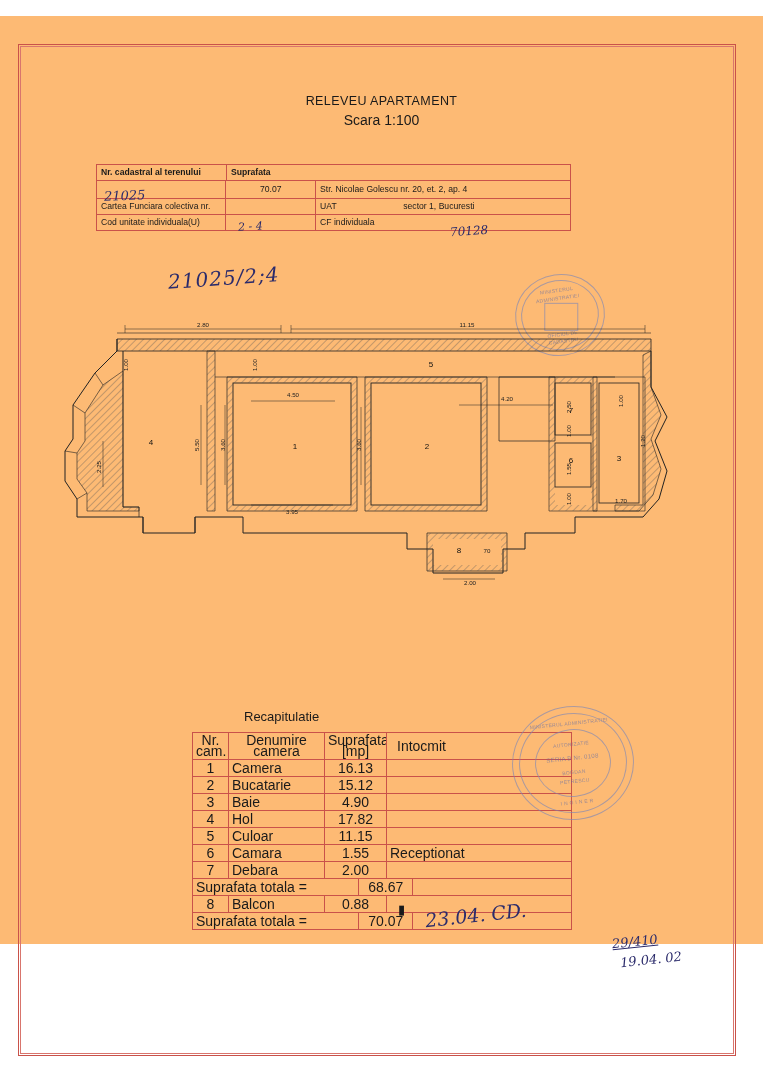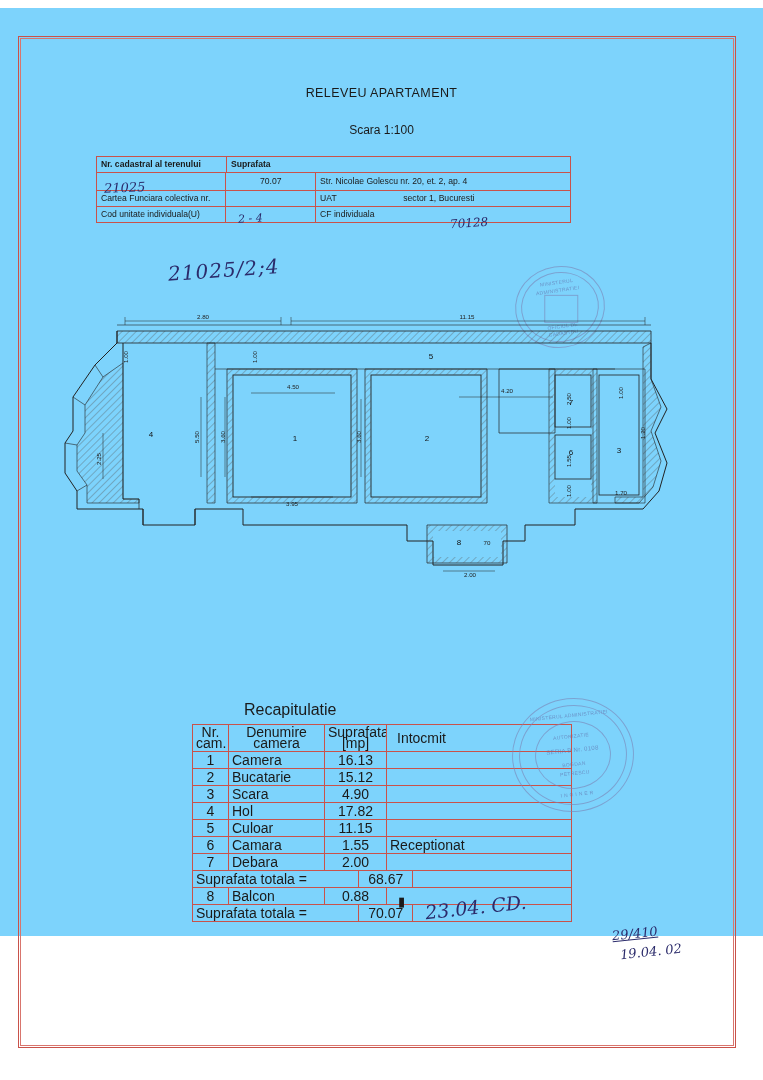--- a/index.html
+++ b/index.html
@@ -1,23 +1,23 @@
 <!DOCTYPE html>
 <html><head>
 <meta charset="utf-8">
 <style>
   html,body{margin:0;padding:0;background:#ffffff;}
   body{width:763px;height:1080px;position:relative;font-family:"Liberation Sans",sans-serif;color:#1a1a1a;overflow:hidden;}
-  .page{position:absolute;left:0;top:8px;width:763px;height:928px;background:#7dd3fc;}
+  .page{position:absolute;left:0;top:16px;width:763px;height:928px;background:#fdba74;}
   
   .page-frame{position:absolute;left:18px;top:28px;width:718px;height:1012px;border:1px solid #c9524a;box-sizing:border-box;}
   .page-frame-inner{position:absolute;left:20px;top:30px;width:714px;height:1008px;border:1px solid #d9756d;box-sizing:border-box;}
 
   .title{position:absolute;left:0;top:78px;width:763px;text-align:center;font-size:12.5px;letter-spacing:.4px;}
-  .subtitle{position:absolute;left:0;top:96px;width:763px;text-align:center;font-size:12px;margin-top:19px;}
+  .subtitle{position:absolute;left:0;top:96px;width:763px;text-align:center;font-size:14px;}
 
   
   .hdr{position:absolute;left:96px;top:148px;width:475px;border:1px solid #c9524a;box-sizing:border-box;font-size:8.6px;}
   .hdr .row{display:flex;border-bottom:1px solid #c9524a;box-sizing:border-box;}
   .hdr .row:last-child{border-bottom:none;}
   .hdr .c{padding:2px 4px;box-sizing:border-box;border-right:1px solid #c9524a;white-space:nowrap;overflow:hidden;}
   .hdr .c:last-child{border-right:none;}
   .c1{width:130px;}
   .c2{width:90px;}
   .c3{width:255px;}
@@ -42,21 +42,21 @@
   #stamp1{left:515px;top:258px;width:88px;height:80px;transform:rotate(-8deg);}
   #stamp2{left:512px;top:690px;width:120px;height:112px;transform:rotate(-6deg);}
 
   
   .plan{position:absolute;left:55px;top:305px;width:620px;height:285px;}
   .plan svg{display:block;}
   .dim{font-size:6.2px;font-family:"Liberation Sans",sans-serif;fill:#222;}
   .rn{font-size:8px;fill:#111;}
 
   
-  .recap-title{position:absolute;left:244px;top:693px;font-size:16px;}
+  .recap-title{position:absolute;left:244px;top:693px;font-size:13px;}
   .recap{position:absolute;left:192px;top:716px;width:380px;border:1px solid #c9524a;box-sizing:border-box;font-size:14px;}
   .recap .rrow{display:flex;border-bottom:1px solid #c9524a;}
   .recap .rrow:last-child{border-bottom:none;}
   .recap .rc{box-sizing:border-box;border-right:1px solid #c9524a;padding:1px 3px;height:16px;line-height:14px;overflow:hidden;}
   .recap .rc:last-child{border-right:none;}
   .k1{width:36px;text-align:center;}
   .k2{width:96px;}
   .k3{width:62px;text-align:center;}
   .k4{width:184px;padding-left:10px;}
   .head .rc{height:26px;line-height:11px;text-align:center;padding-top:2px;}
@@ -247,21 +247,21 @@
       <div class="rc k4 tall" style="border-bottom:none;"></div>
     </div>
     <div class="rrow">
       <div class="rc k1">2</div>
       <div class="rc k2">Bucatarie</div>
       <div class="rc k3">15.12</div>
       <div class="rc k4"></div>
     </div>
     <div class="rrow">
       <div class="rc k1">3</div>
-      <div class="rc k2">Scara</div>
+      <div class="rc k2">Baie</div>
       <div class="rc k3">4.90</div>
       <div class="rc k4"></div>
     </div>
     <div class="rrow">
       <div class="rc k1">4</div>
       <div class="rc k2">Hol</div>
       <div class="rc k3">17.82</div>
       <div class="rc k4"></div>
     </div>
     <div class="rrow">

